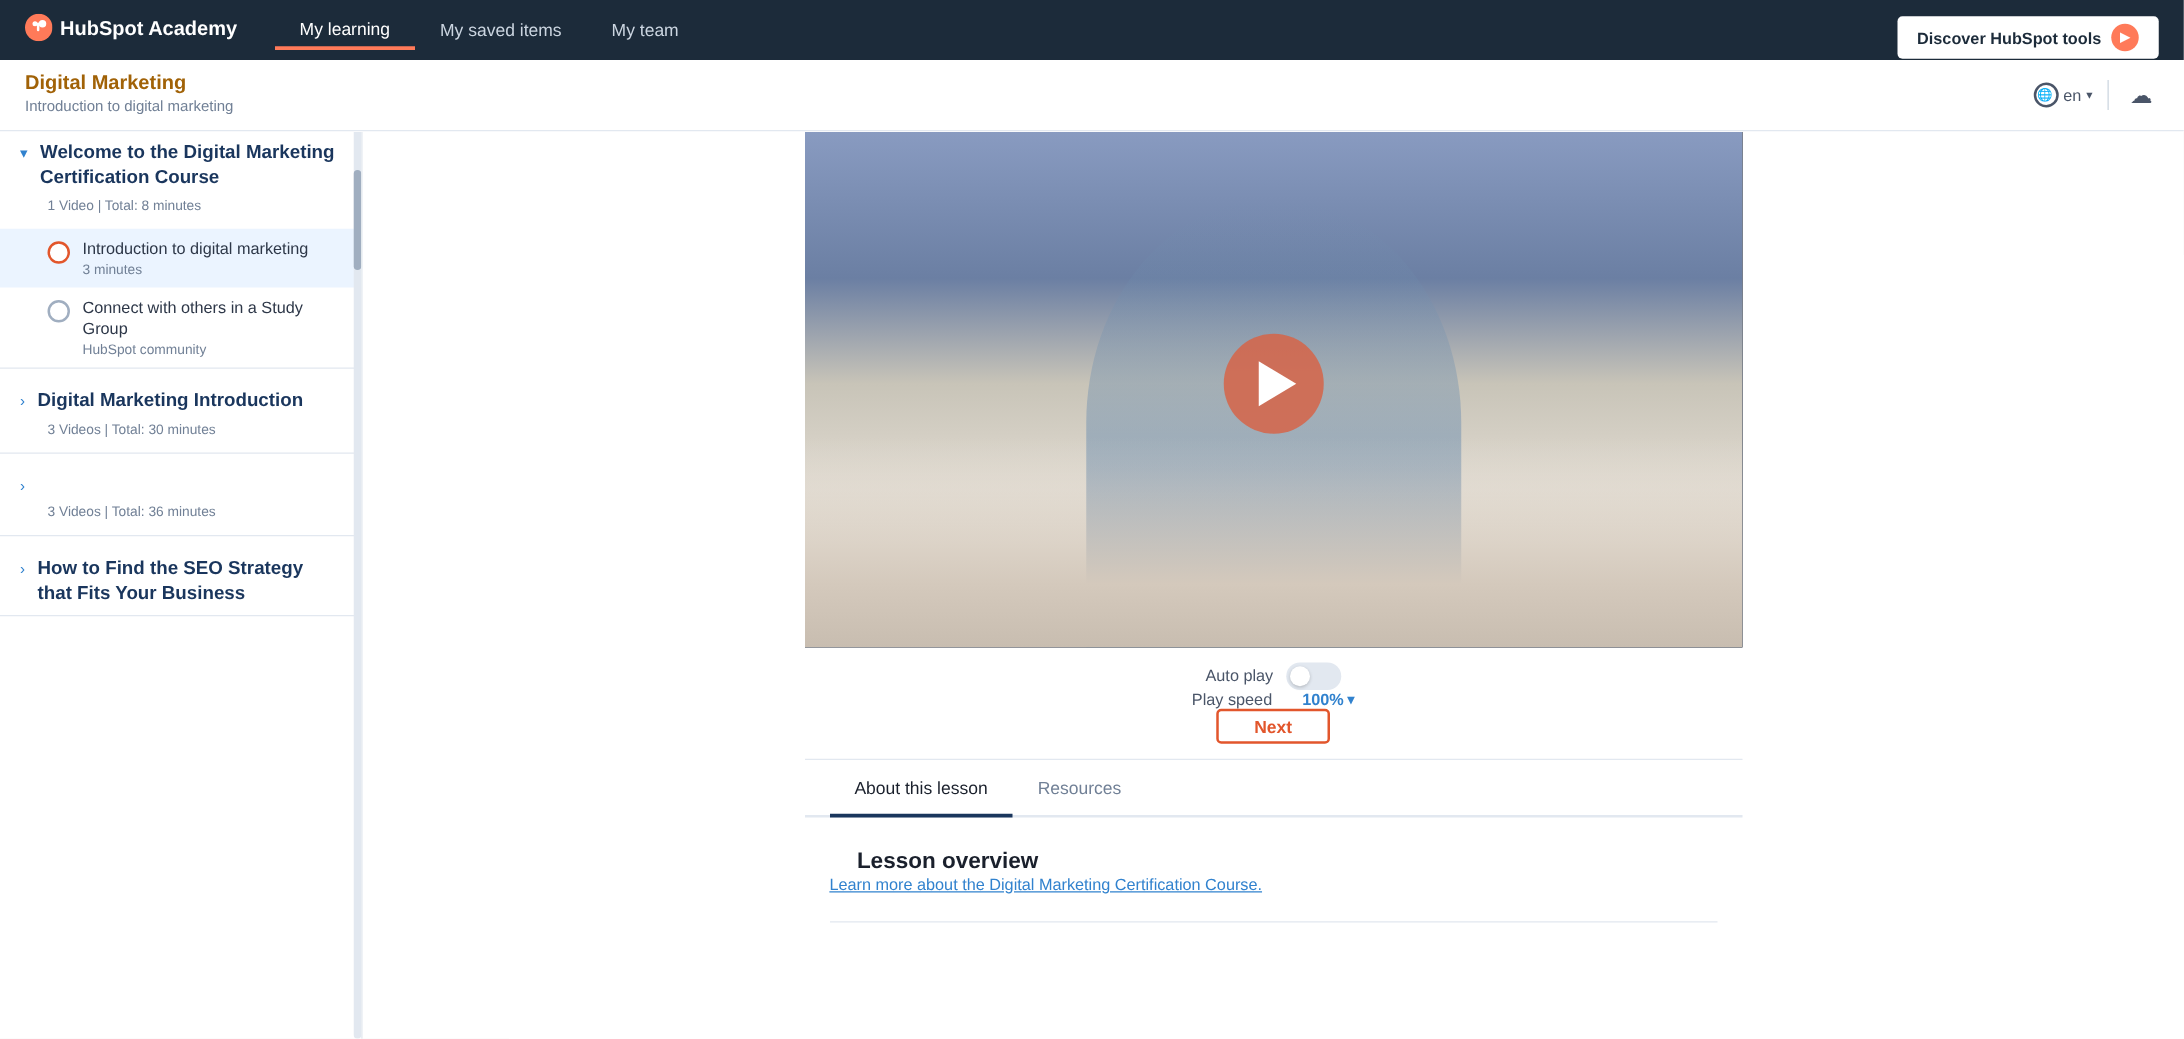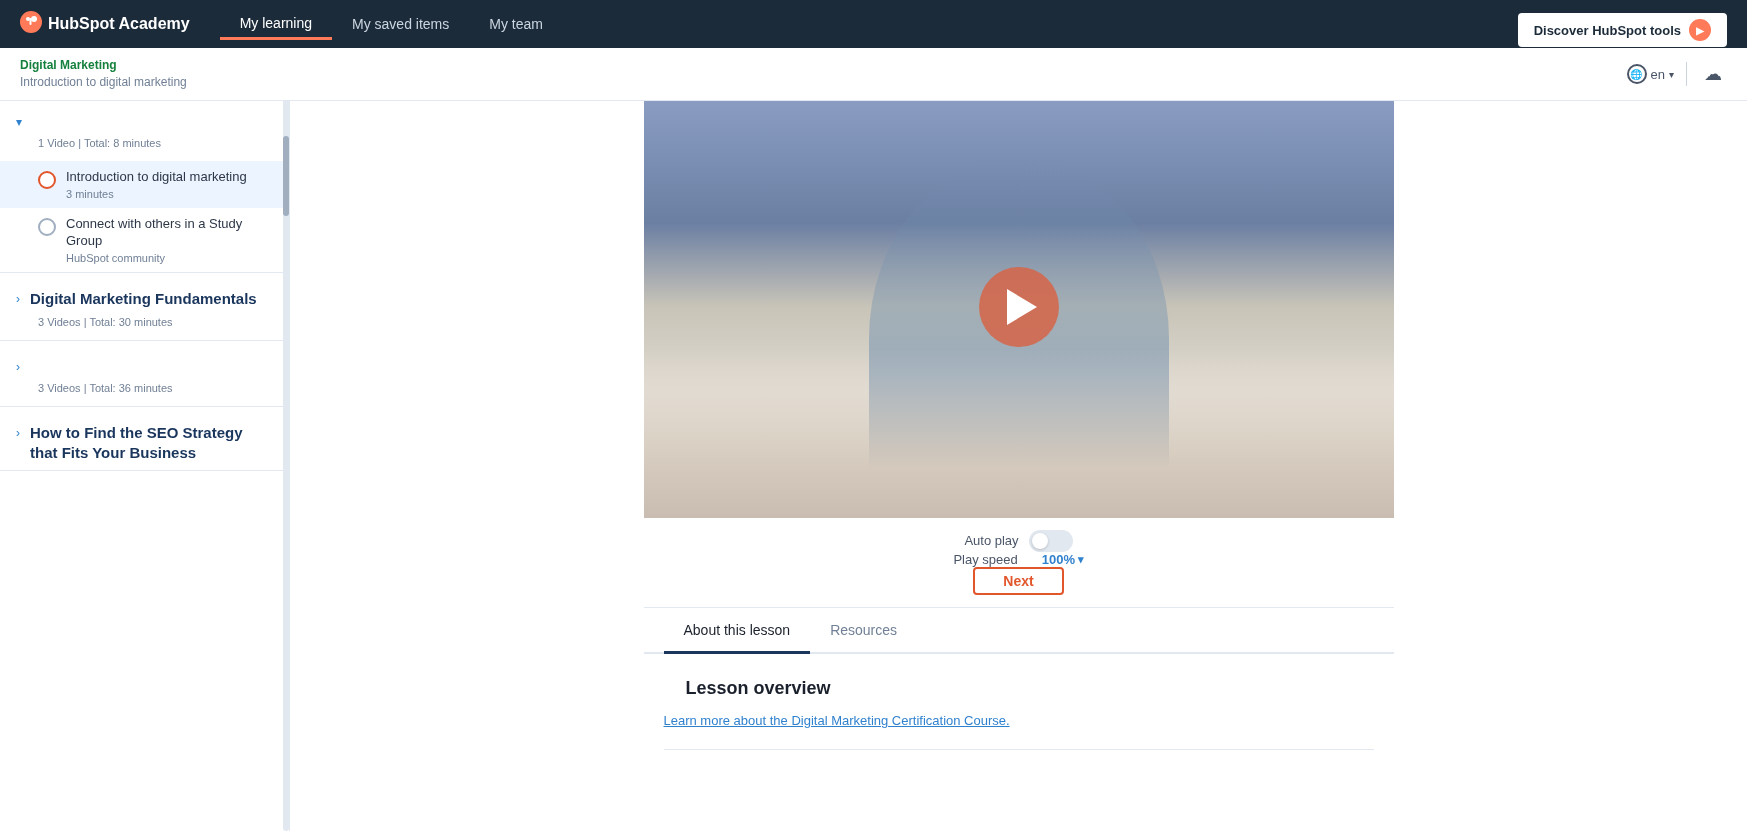--- a/index.html
+++ b/index.html
@@ -80,23 +80,23 @@
       top: 48px; left: 0; right: 0;
       background: white;
       padding: 10px 20px;
       border-bottom: 1px solid #e2e8f0;
       z-index: 99;
       display: flex;
       align-items: center;
       justify-content: space-between;
     }
     .page-title-text h1 {
-      font-size: 12px;
+      font-size: 16px;
       font-weight: 700;
-      color: #15803d;
+      color: #a16207;
     }
     .page-title-text .subtitle {
       font-size: 12px;
       color: #718096;
     }
     .page-title-right {
       display: flex;
       align-items: center;
       gap: 12px;
     }
@@ -379,21 +379,20 @@
     }
 
     
     .lesson-content {
       padding: 24px 20px;
     }
     .lesson-overview-title {
       font-size: 18px;
       font-weight: 700;
       color: #1a202c;
-      margin-bottom: 12px;
       padding-left: 22px;
     }
     .lesson-link {
       font-size: 13px;
       color: #3182ce;
       text-decoration: underline;
       cursor: pointer;
     }
     .lesson-divider {
       height: 1px;
@@ -447,20 +446,21 @@
   </div>
 </div>
 
 <div class="main-layout">
 
   <aside class="sidebar">
 
     <div class="course-section">
       <div class="section-header">
         <span class="chevron">▾</span>
+        <span class="section-title">Welcome to the Digital Marketing Certification Course</span>
       </div>
       <div class="section-meta">1 Video | Total: 8 minutes</div>
 
       <div class="lesson-item active">
         <div class="lesson-dot"></div>
         <div class="lesson-info">
           <div class="lesson-title">Introduction to digital marketing</div>
           <div class="lesson-duration">3 minutes</div>
         </div>
       </div>
@@ -470,21 +470,21 @@
         <div class="lesson-info">
           <div class="lesson-title">Connect with others in a Study Group</div>
           <div class="lesson-duration">HubSpot community</div>
         </div>
       </div>
     </div>
 
     <div class="course-section">
       <div class="section-header">
         <span class="chevron" style="color:#3182ce;">›</span>
-        <span class="section-title">Digital Marketing Fundamentals</span>
+        <span class="section-title">Digital Marketing Introduction</span>
       </div>
       <div class="section-meta">3 Videos | Total: 30 minutes</div>
     </div>
 
     <div class="course-section">
       <div class="section-header">
         <span class="chevron" style="color:#3182ce;">›</span>
       </div>
       <div class="section-meta">3 Videos | Total: 36 minutes</div>
     </div>

